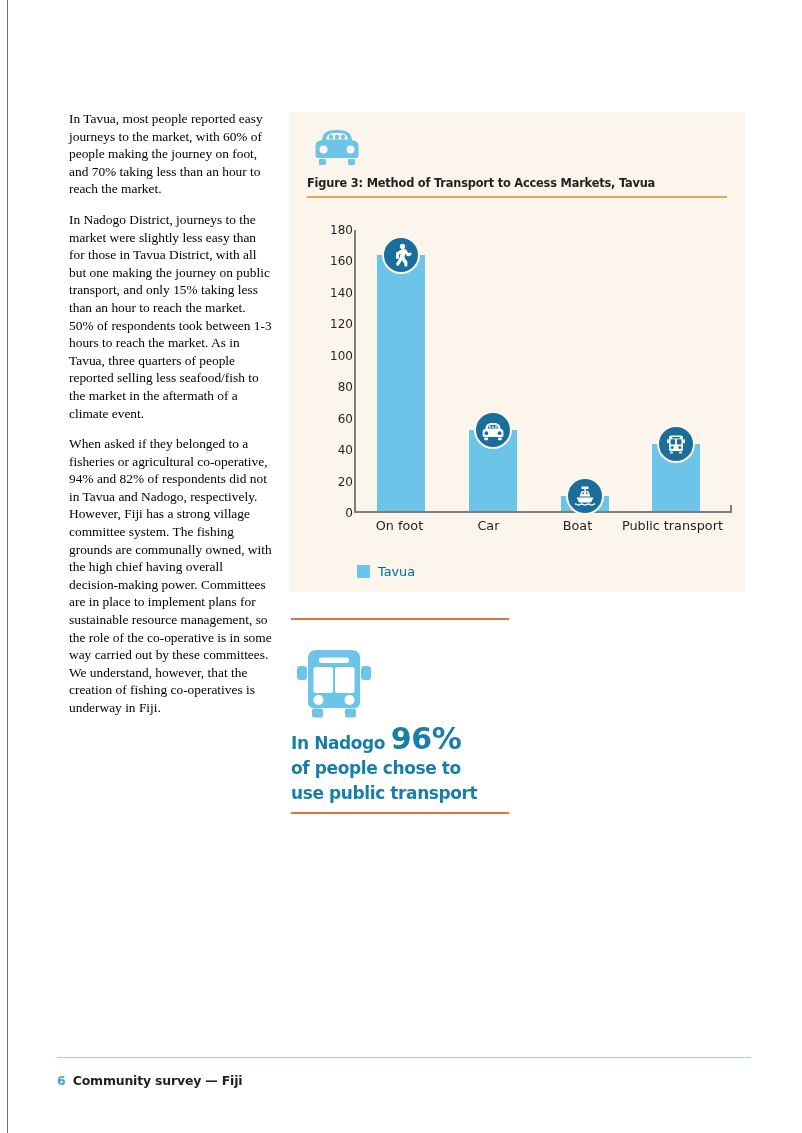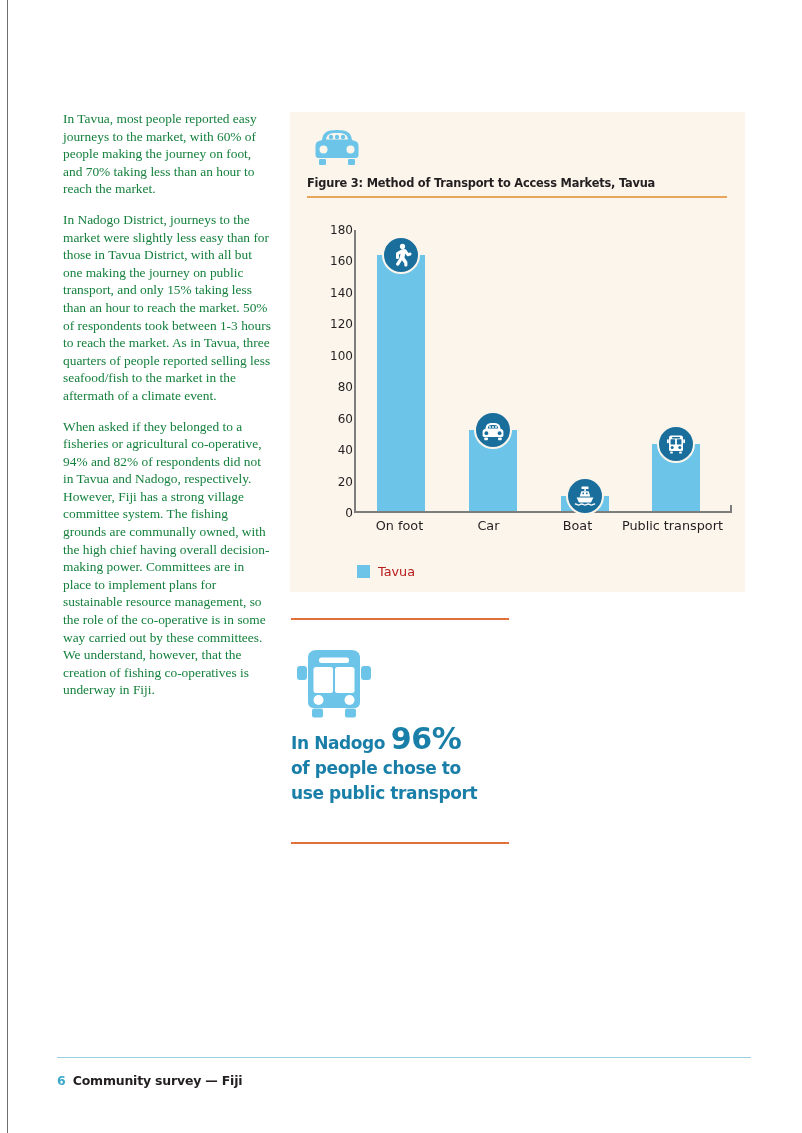--- a/index.html
+++ b/index.html
@@ -32,22 +32,22 @@
   .left-col {
     position: absolute;
     left: 57px;
     top: 110px;
     width: 216px;
   }
   .body-par {
     font-family: "Liberation Serif", serif;
     font-size: 13.4px;
     line-height: 17.6px;
-    color: #15803d;
-    margin: 0 0 13px 6px;
+    color: #000000;
+    margin: 0 0 13px 12px;
     text-align: left;
   }
   .callout {
     background: #ced7a6;
     width: 216px;
     box-sizing: border-box;
     padding: 16px 14px 18px 16px;
     margin: 5px 0 16px 0;
   }
   .callout-text {
@@ -206,21 +206,21 @@
     gap: 8px;
   }
   .legend-swatch {
     width: 13px;
     height: 13px;
     background: #6cc5e8;
   }
   .legend-label {
     font-family: "DejaVu Sans", sans-serif;
     font-size: 12.8px;
-    color: #b91c1c;
+    color: #0369a1;
   }
 
   
   .infographic {
     position: absolute;
     left: 291px;
     top: 618px;
     width: 218px;
   }
   .info-rule {
@@ -233,21 +233,21 @@
     width: 86px;
     height: 76px;
   }
   .info-text {
     font-family: "DejaVu Sans", sans-serif;
     font-weight: bold;
     font-size: 17px;
     line-height: 25px;
     color: #1a7fa8;
     letter-spacing: -0.4px;
-    padding-bottom: 36px;
+    padding-bottom: 6px;
   }
   .info-pct {
     font-size: 30px;
     line-height: 25px;
     color: #1a7fa8;
   }
 
   
   .footer-rule {
     position: absolute;

